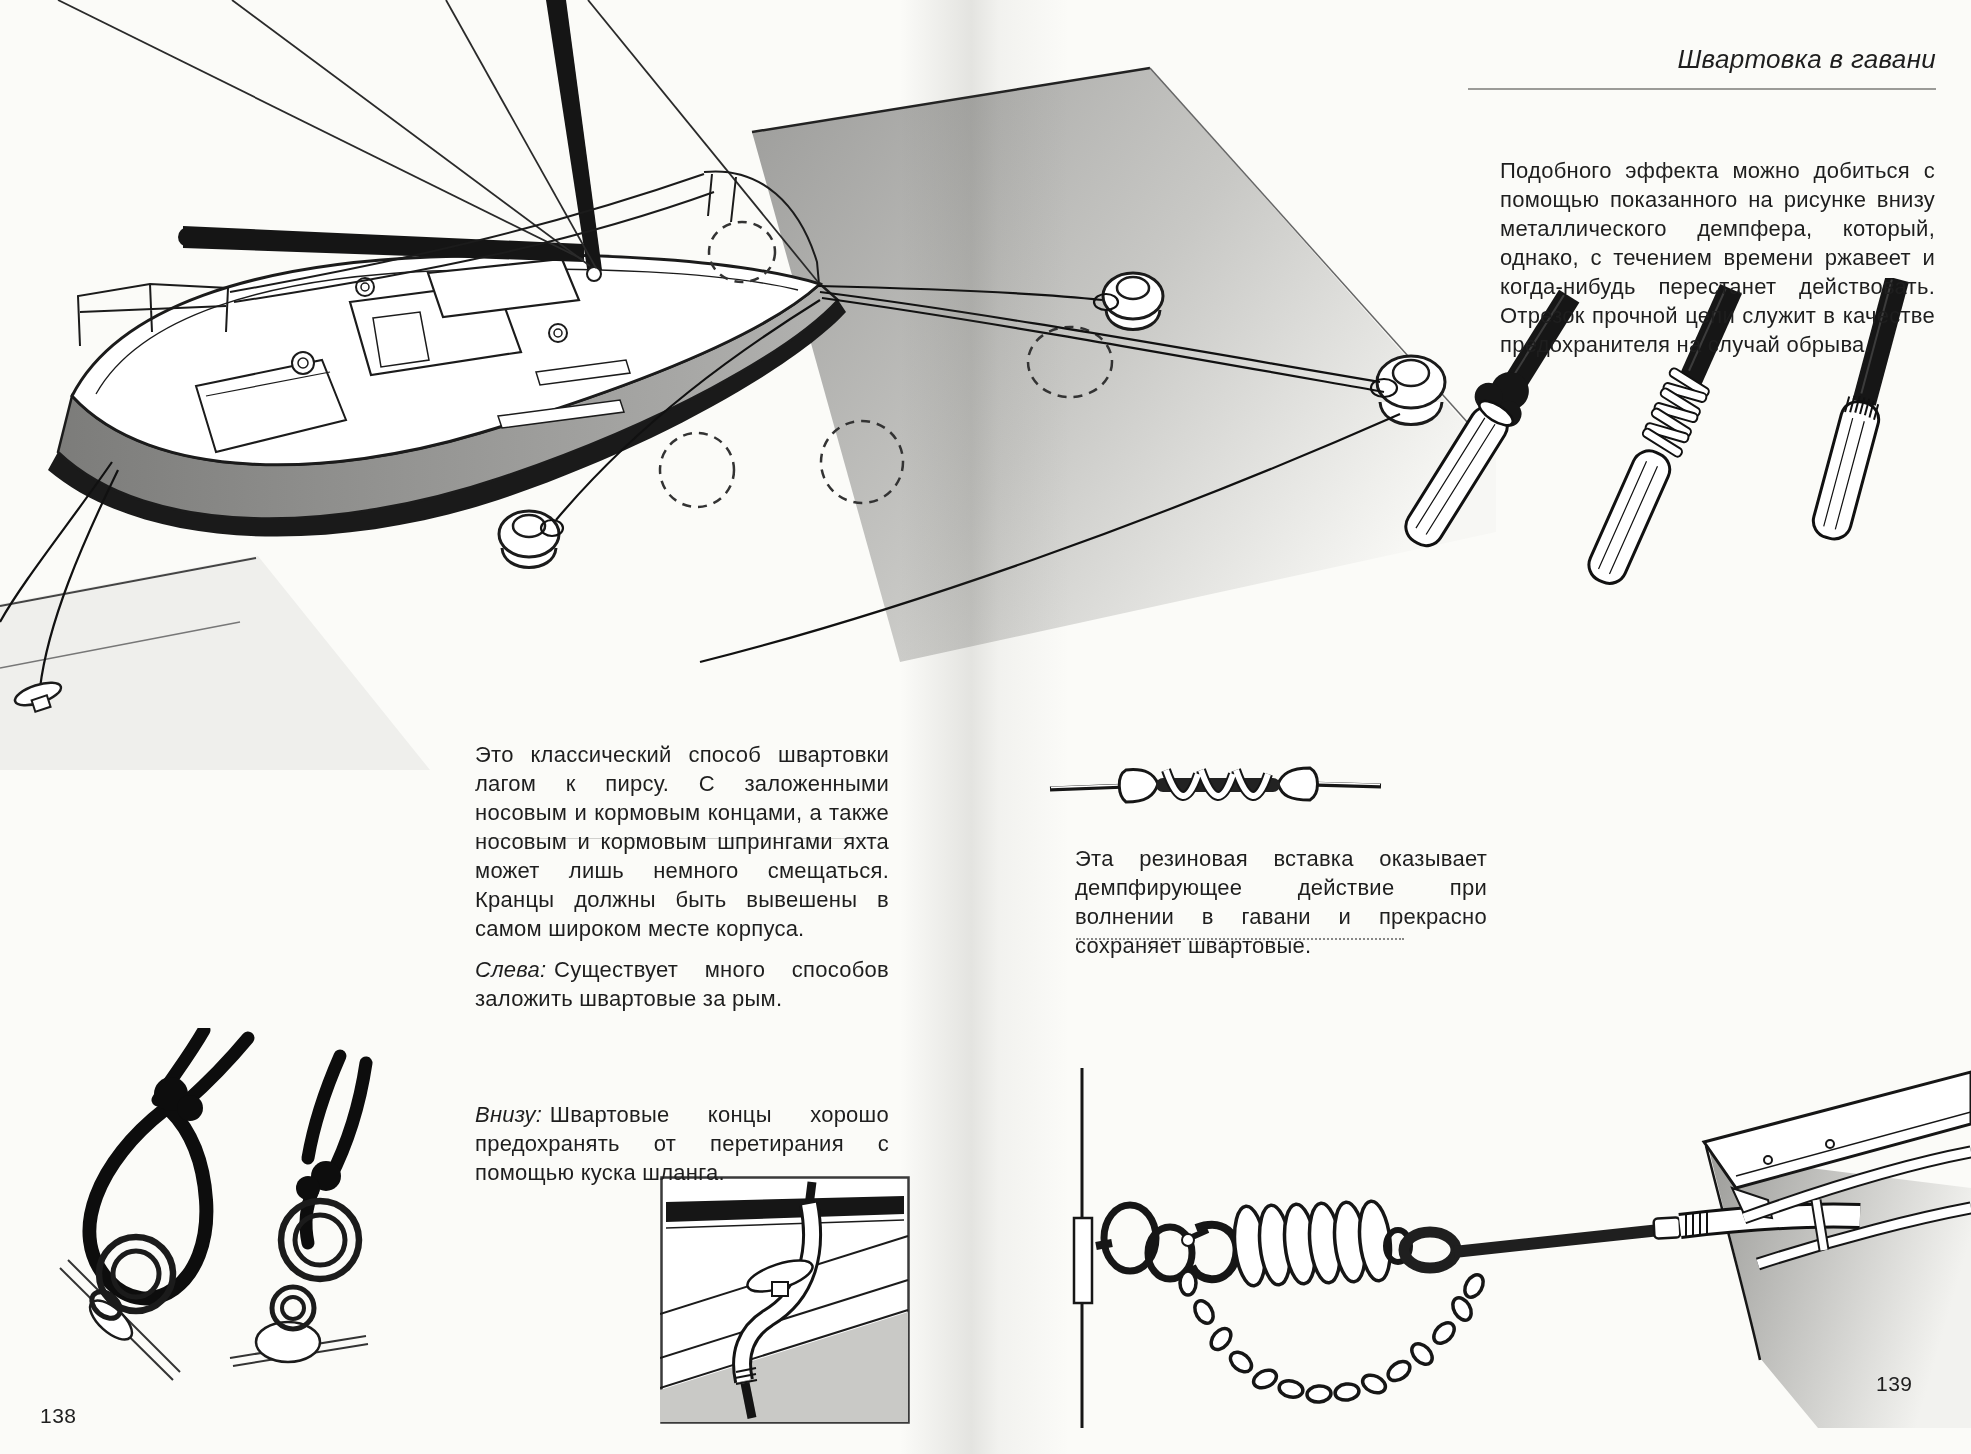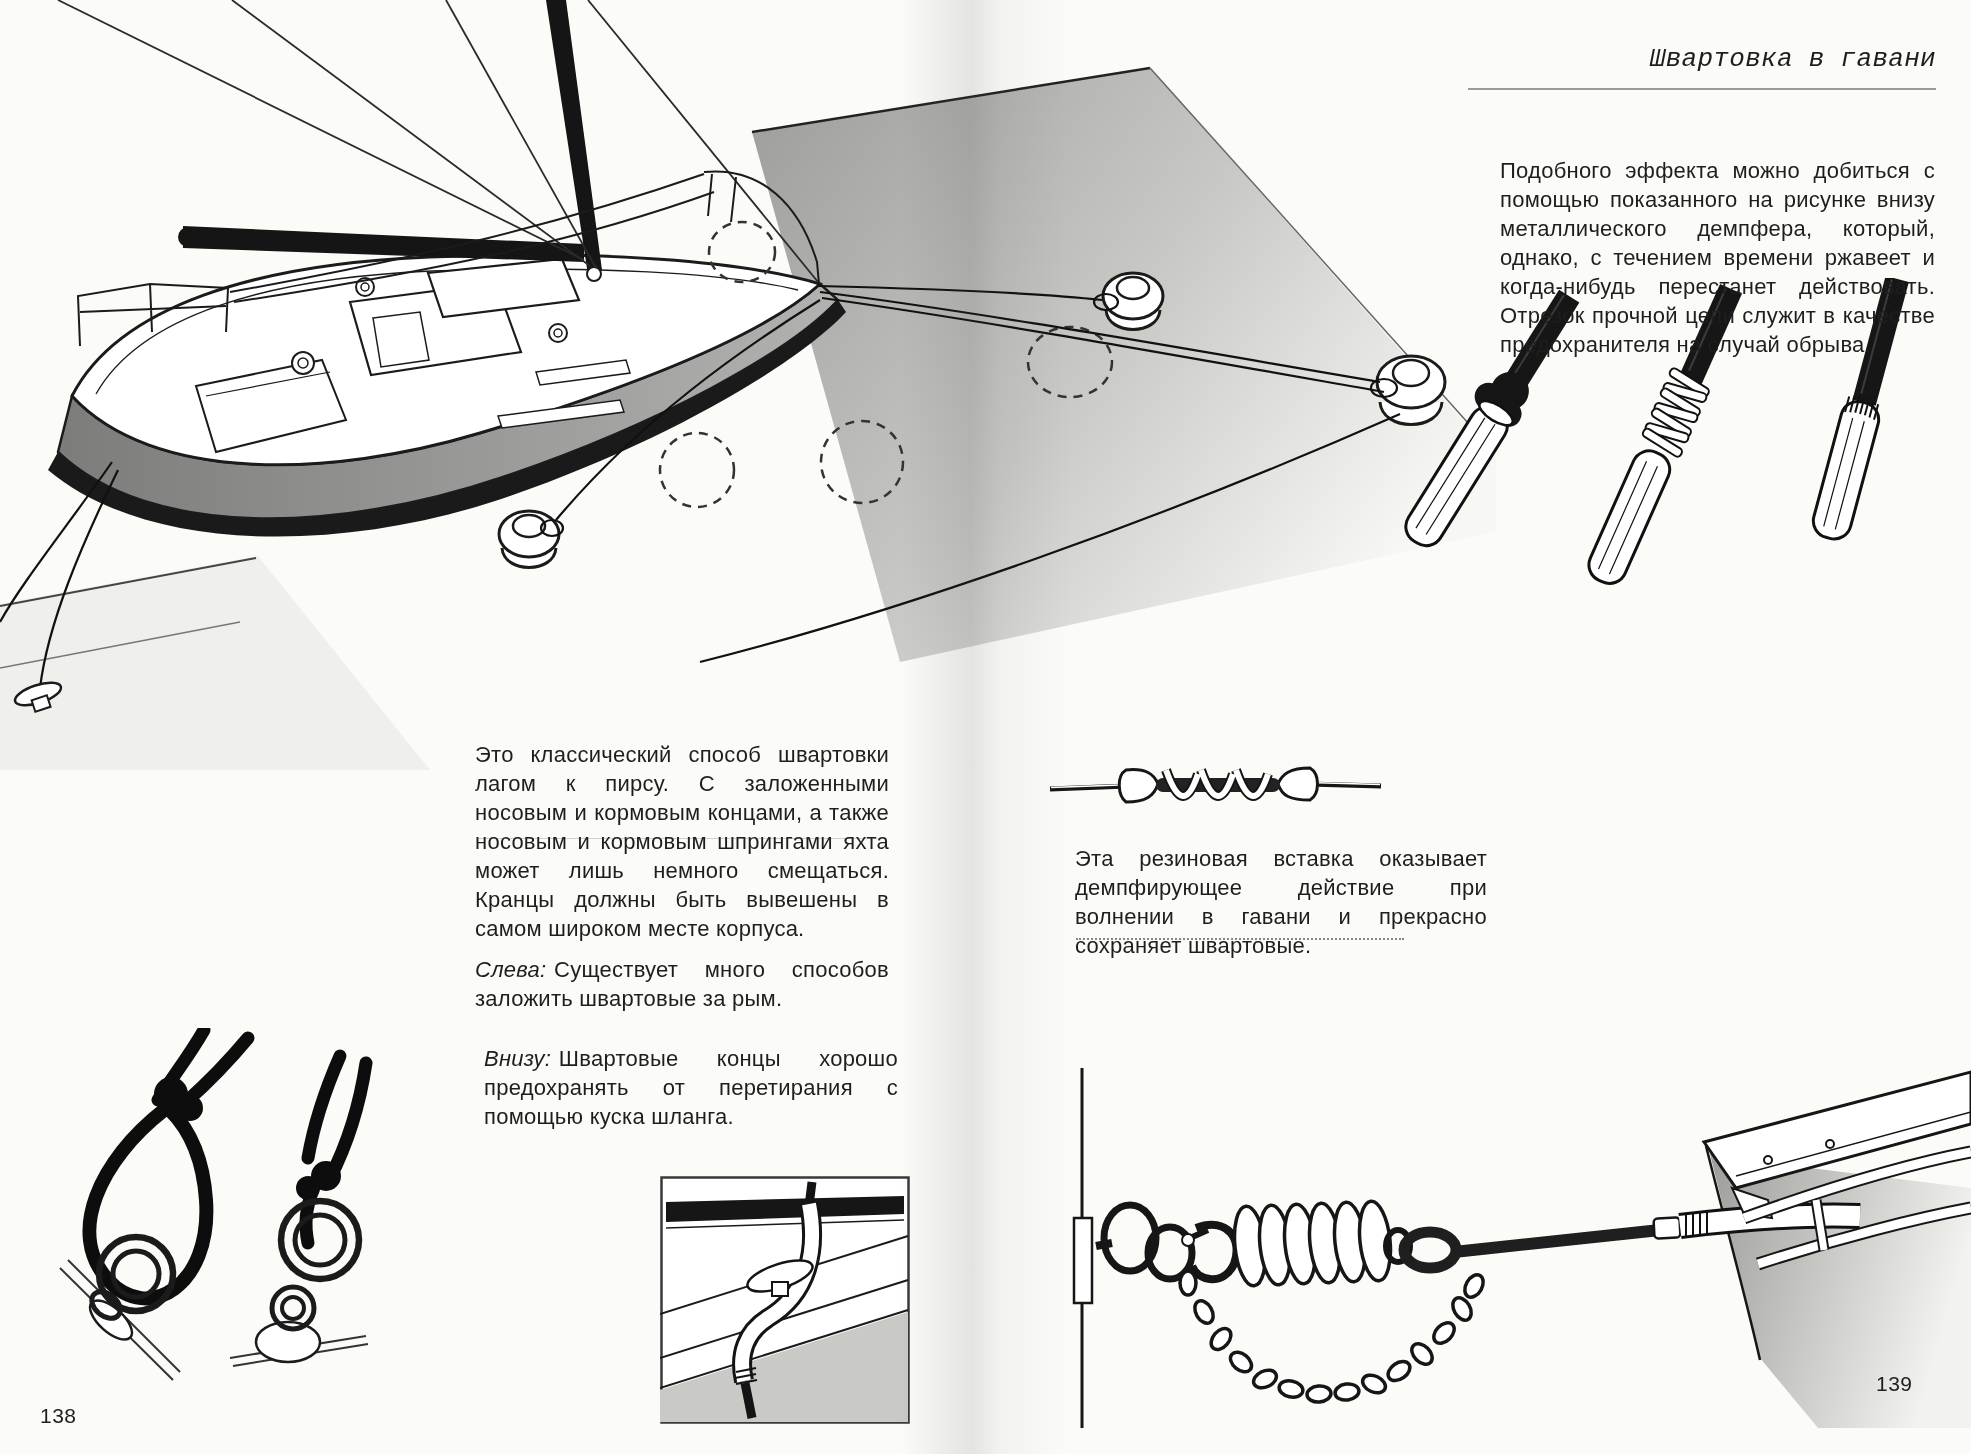--- a/index.html
+++ b/index.html
@@ -11,21 +11,21 @@
   }
   .fig{position:absolute;}
   .para{
     position:absolute;font-size:22px;line-height:29px;
     text-align:justify;text-align-last:left;letter-spacing:0.25px;
     color:#1e1e1e;
   }
   .lead{font-style:italic;margin-right:0.35em;}
   .running-head{
     position:absolute;left:1436px;top:44px;width:500px;
-    font-size:26px;font-style:italic;text-align:right;letter-spacing:0.3px;font-family:Liberation Mono, monospace;
+    font-size:26px;font-style:italic;text-align:right;letter-spacing:0.3px;
   }
   .head-rule{position:absolute;left:1468px;top:88px;width:468px;height:2px;background:#9b9b98;}
   .page-num{position:absolute;font-size:21px;letter-spacing:0.5px;}
   .gutter{
     position:absolute;left:900px;top:0;width:170px;height:1454px;pointer-events:none;
     background:linear-gradient(90deg,rgba(70,70,64,0) 0%,rgba(70,70,64,0.13) 42%,rgba(70,70,64,0.05) 58%,rgba(70,70,64,0) 100%);
   }
   .artifact{position:absolute;pointer-events:none;}
 </style>
 </head>
@@ -324,21 +324,21 @@
   <div class="head-rule"></div>
 
   <div class="para" style="left:1500px;top:156px;width:435px;">Подобного эффекта можно добиться с помощью показанного на рисунке внизу металлического демпфера, который, однако, с течением времени ржавеет и когда-нибудь перестанет действовать. Отрезок прочной цепи служит в качестве предохранителя на случай обрыва.</div>
 
   <div class="para" style="left:475px;top:955px;width:414px;">
     <span class="lead">Слева:</span><span>Существует много способов заложить швартовые за рым.</span>
   </div>
 
   <div class="para" style="left:475px;top:740px;width:414px;">Это классический способ швартовки лагом к пирсу. С заложенными носовым и кормовым концами, а также носовым и кормовым шпрингами яхта может лишь немного смещаться. Кранцы должны быть вывешены в самом широком месте корпуса.</div>
 
-  <div class="para" style="left:475px;top:1044px;width:414px;margin-left:9px;">
+  <div class="para" style="left:475px;top:1100px;width:414px;">
     <span class="lead">Внизу:</span><span>Швартовые концы хорошо предохранять от перетирания с помощью куска шланга.</span>
   </div>
 
 
   <div class="para" style="left:1075px;top:844px;width:412px;">Эта резиновая вставка оказывает демпфирующее действие при волнении в гавани и прекрасно сохраняет швартовые.</div>
 
   <div class="artifact" style="left:1076px;top:938px;width:328px;border-top:2px dotted rgba(40,40,40,0.55);"></div>
   <div class="artifact" style="left:478px;top:838px;width:400px;border-top:1.5px solid rgba(60,60,60,0.22);"></div>
 
   <div class="page-num" style="left:40px;top:1404px;">138</div>

